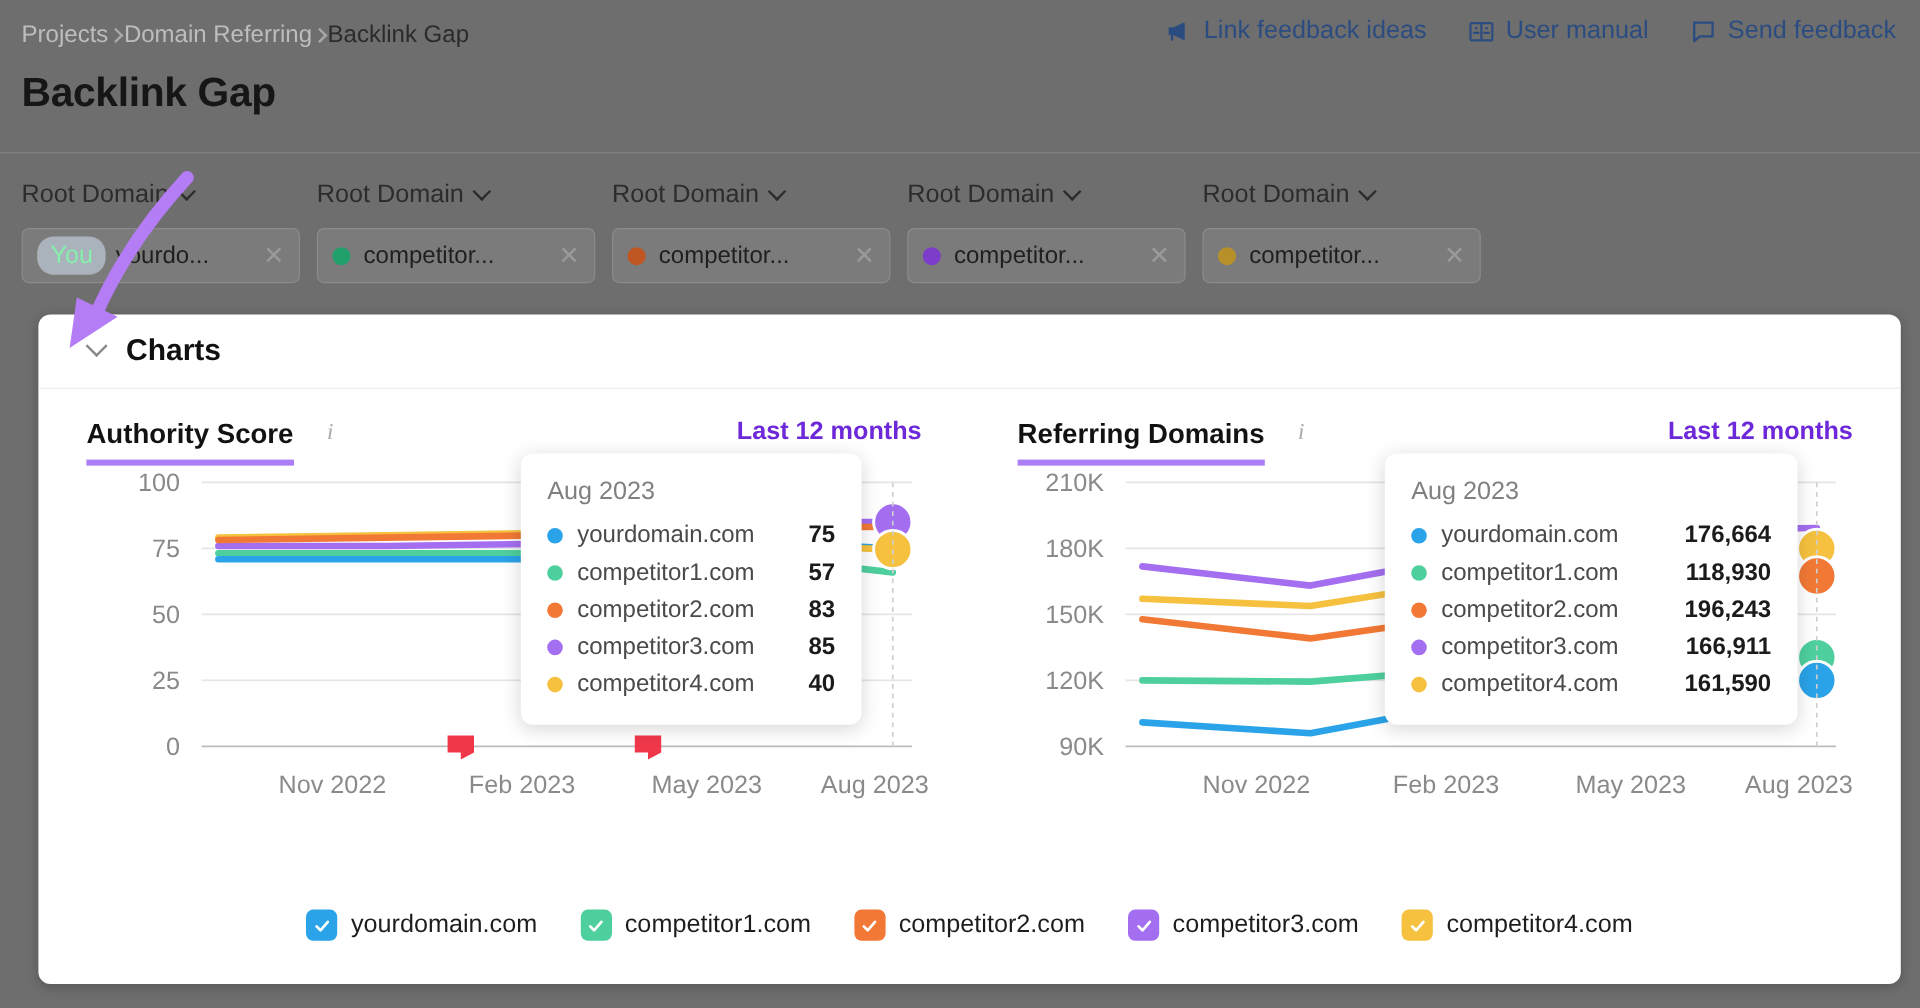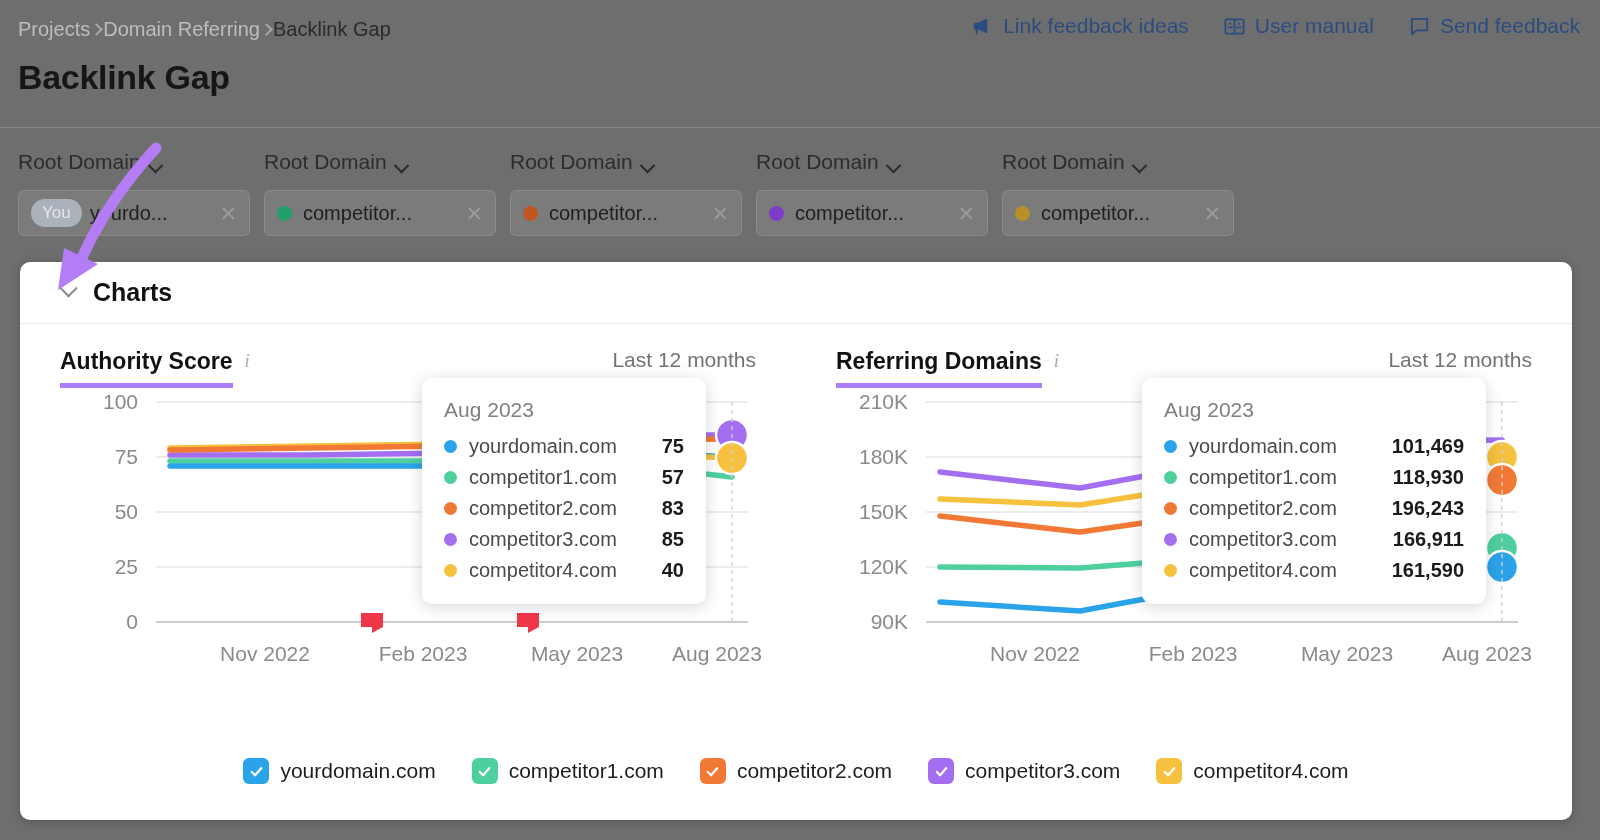--- a/index.html
+++ b/index.html
@@ -48,43 +48,43 @@
   .topbar-divider {
     position: absolute; left: 0; right: 0; top: 127px;
     height: 1px; background: #8a8a8a;
   }
 
   
   .filterzone { position: relative; height: 132px; background: #6e6e6e; }
 
   .rd-labels { position: absolute; top: 22px; left: 0; width: 100%; height: 30px; }
   .rd-label {
-    position: absolute; display: flex; align-items: flex-end; gap: 9px;
+    position: absolute; display: flex; align-items: center; gap: 9px;
     font-size: 21px; color: #2c2c2c; cursor: pointer; white-space: nowrap;
   }
   .caret {
     width: 11px; height: 11px;
     border-right: 2.6px solid #2c2c2c; border-bottom: 2.6px solid #2c2c2c;
     transform: rotate(45deg) translate(-2px,-2px);
   }
 
   .chips { position: absolute; top: 62px; left: 0; width: 100%; height: 46px; }
 
   .chip {
     position: absolute; top: 0; height: 46px;
     background: rgba(255,255,255,0.09);
     border: 1px solid #8b8b8b;
     border-radius: 6px;
     display: flex; align-items: center; padding: 0 12px;
     cursor: pointer;
   }
   .chip .you-badge {
     background: rgba(210,225,240,0.55);
-    color: #e5e5e5;
-    font-size: 17px;
+    color: #86efac;
+    font-size: 21px;
     border-radius: 14px;
     padding: 4px 11px;
     margin-right: 8px;
   }
   .chip .dot { width: 15px; height: 15px; border-radius: 50%; margin-right: 11px; flex: none; }
   .chip .cname {
     font-size: 20px; color: #1f1f1f; flex: 1 1 auto;
     overflow: hidden; white-space: nowrap;
   }
   .chip .xbtn {
@@ -103,21 +103,21 @@
     position: absolute; top: 0; height: 46px;
     background: transparent; color: #ddd;
     border: 1px solid #8f8f8f; border-radius: 6px;
     font-size: 20px; font-family: inherit;
     padding: 0 18px; cursor: pointer;
   }
 
   
   .card {
     position: absolute;
-    left: 20px; top: 262px;
+    left: 32px; top: 262px;
     width: 1552px; height: 558px;
     background: #ffffff;
     border-radius: 10px;
     box-shadow: 0 2px 10px rgba(0,0,0,0.22);
     overflow: hidden;
   }
 
   .charts-header {
     height: 62px; display: flex; align-items: center;
     padding-left: 42px; border-bottom: 1px solid #ececec;
@@ -131,32 +131,32 @@
   .charts-title { font-size: 25px; font-weight: bold; color: #111; }
 
   .charts-body { display: flex; position: relative; height: 496px; }
   .chart-pane { position: relative; width: 776px; height: 430px; }
 
   .chart-head {
     position: relative; height: 56px;
     padding: 24px 40px 0 40px;
     display: flex; align-items: flex-start; justify-content: space-between;
   }
-  .chart-title-wrap { position: relative; display: flex; align-items: center; gap: 12px; }
+  .chart-title-wrap { position: relative; display: flex; align-items: center; gap: 28px; }
   .chart-title {
     font-size: 23px; font-weight: bold; color: #121212;
     padding-bottom: 8px;
     border-bottom: 5px solid #ab7df6;
   }
   .info-i {
     font-size: 19px; color: #a9a9a9; font-style: italic;
     font-family: "Liberation Serif", serif; align-self: flex-start;
     margin-top: 2px; cursor: pointer;
   }
-  .chart-period { font-size: 21px; color: #737373; }
+  .chart-period { font-size: 21px; color: #6d28d9; font-weight: bold; }
 
   .plot { position: relative; margin-left: 0; }
   .plot svg { display: block; }
 
   
   .tooltip {
     position: absolute;
     background: #fff;
     border-radius: 10px;
     box-shadow: 0 3px 16px rgba(0,0,0,0.16);
@@ -439,21 +439,21 @@
             <text x="397" y="281" text-anchor="middle" font-family="Liberation Sans, sans-serif" font-size="21" fill="#8a8a8a">Feb 2023</text>
             <text x="551" y="281" text-anchor="middle" font-family="Liberation Sans, sans-serif" font-size="21" fill="#8a8a8a">May 2023</text>
             <text x="691" y="281" text-anchor="middle" font-family="Liberation Sans, sans-serif" font-size="21" fill="#8a8a8a">Aug 2023</text>
           </svg>
 
           <div class="tooltip" style="left:346px; top:-2px; width:344px;">
             <div class="tt-date">Aug 2023</div>
             <div class="tt-row">
               <span class="tt-dot" style="background:#2aa3e8"></span>
               <span class="tt-name">yourdomain.com</span>
-              <span class="tt-val">101,469</span>
+              <span class="tt-val">176,664</span>
             </div>
             <div class="tt-row">
               <span class="tt-dot" style="background:#4ecf9e"></span>
               <span class="tt-name">competitor1.com</span>
               <span class="tt-val">118,930</span>
             </div>
             <div class="tt-row">
               <span class="tt-dot" style="background:#f27935"></span>
               <span class="tt-name">competitor2.com</span>
               <span class="tt-val">196,243</span>

